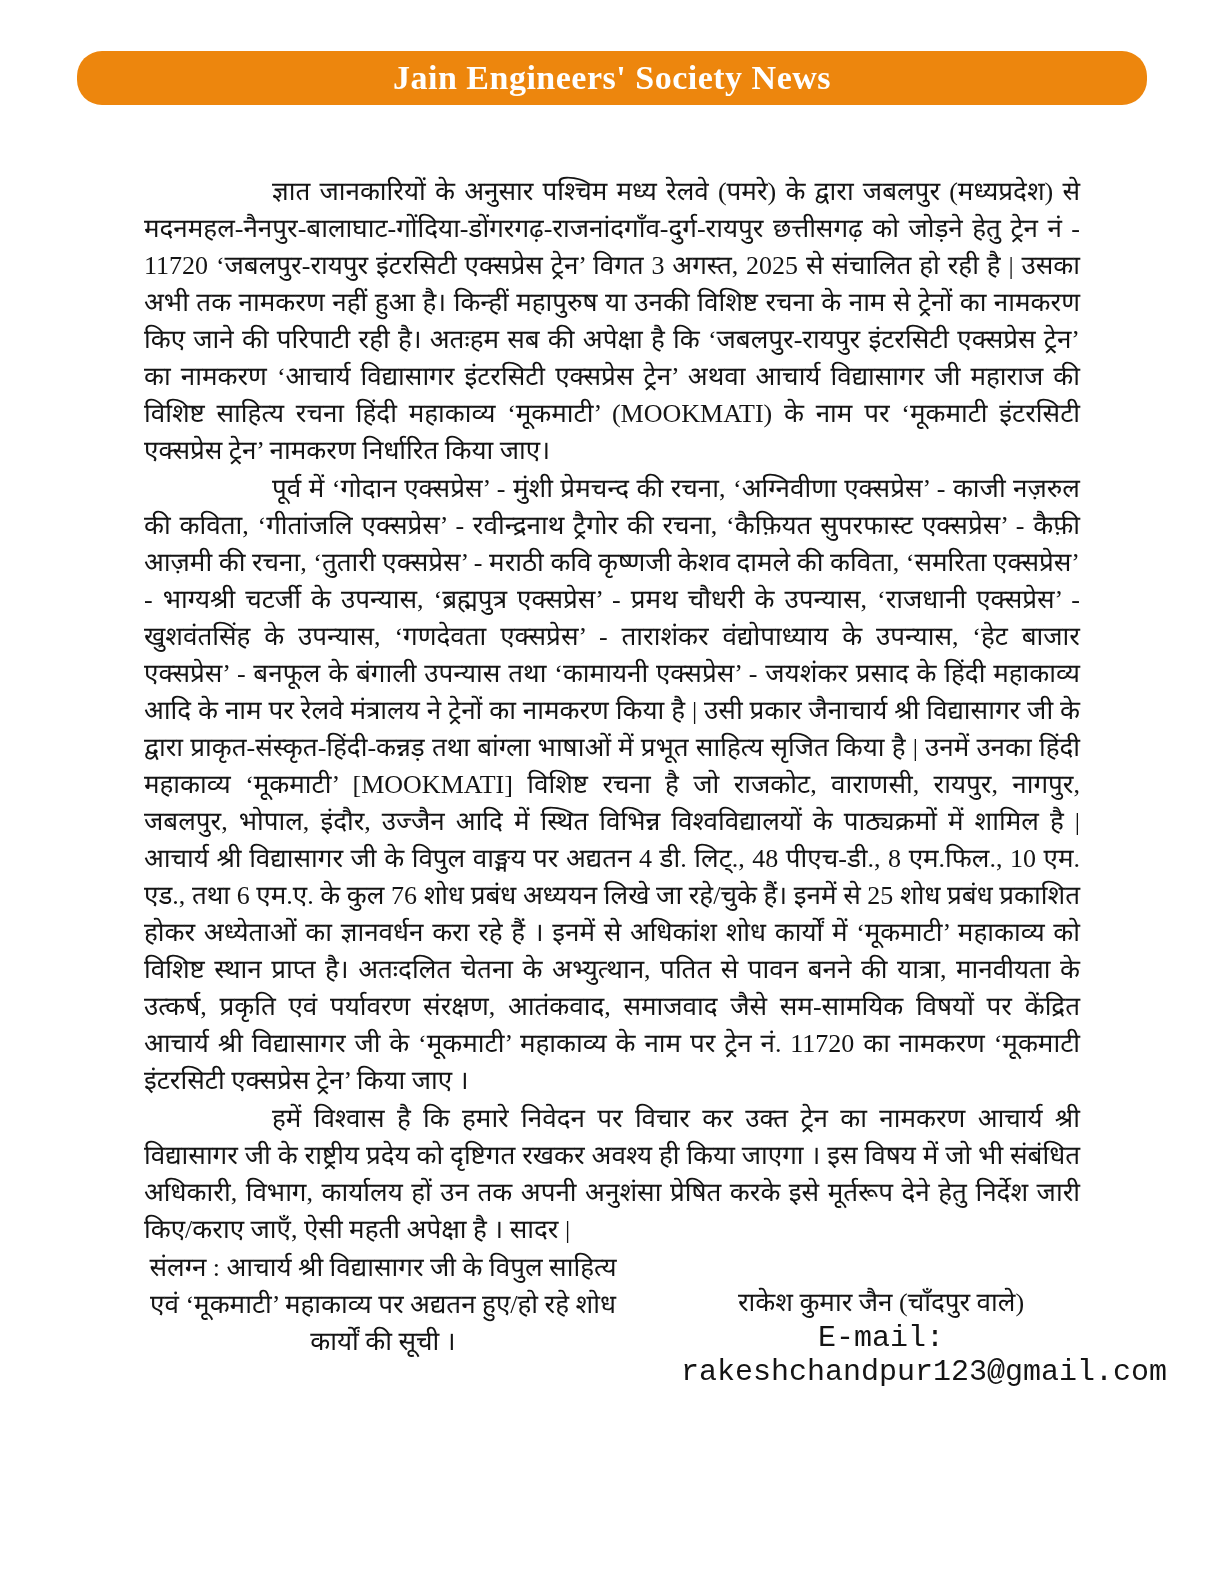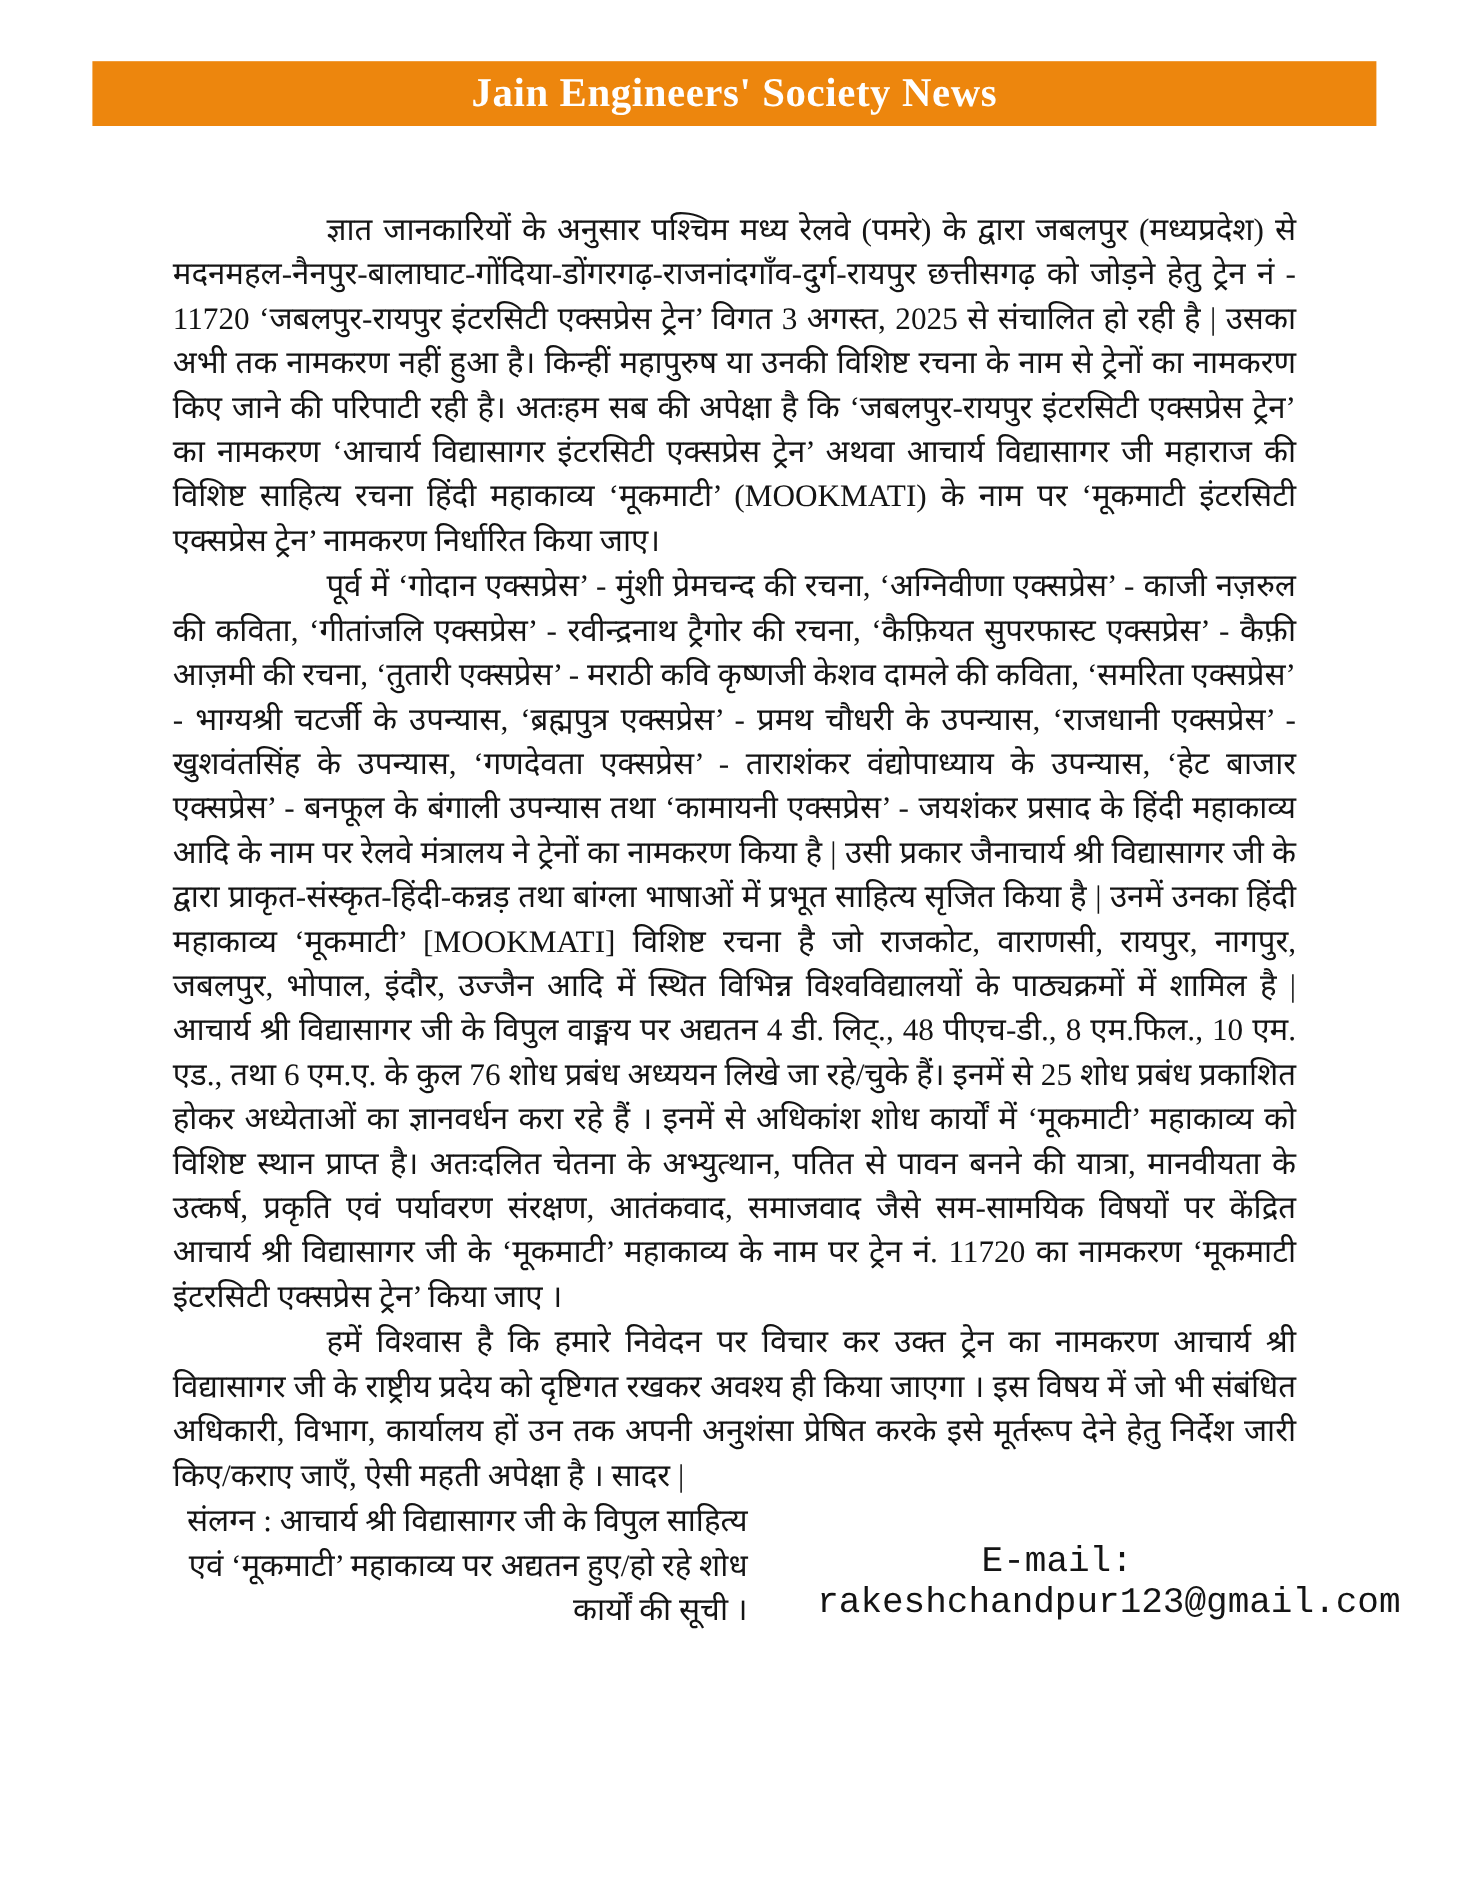--- a/index.html
+++ b/index.html
@@ -1,20 +1,20 @@
 <!DOCTYPE html>
 <html style="--banner-orange: #ED860D; --page-number-navy: #1F2C73; --body-text: #141414;"><head>
 <meta charset="utf-8">
 <style>
   :root {
     --banner-orange: #ED860D;
     --page-number-navy: #1F2C73;
     --body-text: #141414;
   }
-  * { box-sizing: border-box; }
+  * { box-sizing: border-box; border-radius: 25px; }
   html, body { margin: 0; padding: 0; background: #ffffff; }
   .page {
     position: relative;
     width: 1224px;
     height: 1584px;
     background: #ffffff;
     overflow: hidden;
     font-family: "Liberation Serif", serif;
   }
   .header-bar {
@@ -52,21 +52,21 @@
     margin-top: 2px;
   }
   .sig-row {
     display: flex;
     justify-content: space-between;
     align-items: flex-start;
   }
   .attachment {
     width: 480px;
     white-space: pre-line;
-    text-align: right;
+    text-align: center;
     text-indent: 0;
   }
   .sig-block {
     width: 400px;
     margin-top: 36px;
     text-align: center;
   }
   .sig-line { line-height: 36px; }
   .sig-email {
     font-size: 30px;
@@ -107,19 +107,20 @@
     <p class="para">ज्ञात जानकारियों के अनुसार पश्चिम मध्य रेलवे (पमरे) के द्वारा जबलपुर (मध्यप्रदेश) से मदनमहल-नैनपुर-बालाघाट-गोंदिया-डोंगरगढ़-राजनांदगाँव-दुर्ग-रायपुर छत्तीसगढ़ को जोड़ने हेतु ट्रेन नं - 11720 ‘जबलपुर-रायपुर इंटरसिटी एक्सप्रेस ट्रेन’ विगत 3 अगस्त, 2025 से संचालित हो रही है | उसका अभी तक नामकरण नहीं हुआ है। किन्हीं महापुरुष या उनकी विशिष्ट रचना के नाम से ट्रेनों का नामकरण किए जाने की परिपाटी रही है। अतःहम सब की अपेक्षा है कि ‘जबलपुर-रायपुर इंटरसिटी एक्सप्रेस ट्रेन’ का नामकरण ‘आचार्य विद्यासागर इंटरसिटी एक्सप्रेस ट्रेन’ अथवा आचार्य विद्यासागर जी महाराज की विशिष्ट साहित्य रचना हिंदी महाकाव्य ‘मूकमाटी’ (MOOKMATI) के नाम पर ‘मूकमाटी इंटरसिटी एक्सप्रेस ट्रेन’ नामकरण निर्धारित किया जाए।</p>
     <p class="para">पूर्व में ‘गोदान एक्सप्रेस’ - मुंशी प्रेमचन्द की रचना, ‘अग्निवीणा एक्सप्रेस’ - काजी नज़रुल की कविता, ‘गीतांजलि एक्सप्रेस’ - रवीन्द्रनाथ ट्रैगोर की रचना, ‘कैफ़ियत सुपरफास्ट एक्सप्रेस’ - कैफ़ी आज़मी की रचना, ‘तुतारी एक्सप्रेस’ - मराठी कवि कृष्णजी केशव दामले की कविता, ‘समरिता एक्सप्रेस’ - भाग्यश्री चटर्जी के उपन्यास, ‘ब्रह्मपुत्र एक्सप्रेस’ - प्रमथ चौधरी के उपन्यास, ‘राजधानी एक्सप्रेस’ - खुशवंतसिंह के उपन्यास, ‘गणदेवता एक्सप्रेस’ - ताराशंकर वंद्योपाध्याय के उपन्यास, ‘हेट बाजार एक्सप्रेस’ - बनफूल के बंगाली उपन्यास तथा ‘कामायनी एक्सप्रेस’ - जयशंकर प्रसाद के हिंदी महाकाव्य आदि के नाम पर रेलवे मंत्रालय ने ट्रेनों का नामकरण किया है | उसी प्रकार जैनाचार्य श्री विद्यासागर जी के द्वारा प्राकृत-संस्कृत-हिंदी-कन्नड़ तथा बांग्ला भाषाओं में प्रभूत साहित्य सृजित किया है | उनमें उनका हिंदी महाकाव्य ‘मूकमाटी’ [MOOKMATI] विशिष्ट रचना है जो राजकोट, वाराणसी, रायपुर, नागपुर, जबलपुर, भोपाल, इंदौर, उज्जैन आदि में स्थित विभिन्न विश्वविद्यालयों के पाठ्यक्रमों में शामिल है | आचार्य श्री विद्यासागर जी के विपुल वाङ्मय पर अद्यतन 4 डी. लिट्., 48 पीएच-डी., 8 एम.फिल., 10 एम. एड., तथा 6 एम.ए. के कुल 76 शोध प्रबंध अध्ययन लिखे जा रहे/चुके हैं। इनमें से 25 शोध प्रबंध प्रकाशित होकर अध्येताओं का ज्ञानवर्धन करा रहे हैं । इनमें से अधिकांश शोध कार्यों में ‘मूकमाटी’ महाकाव्य को विशिष्ट स्थान प्राप्त है। अतःदलित चेतना के अभ्युत्थान, पतित से पावन बनने की यात्रा, मानवीयता के उत्कर्ष, प्रकृति एवं पर्यावरण संरक्षण, आतंकवाद, समाजवाद जैसे सम-सामयिक विषयों पर केंद्रित आचार्य श्री विद्यासागर जी के ‘मूकमाटी’ महाकाव्य के नाम पर ट्रेन नं. 11720 का नामकरण ‘मूकमाटी इंटरसिटी एक्सप्रेस ट्रेन’ किया जाए ।</p>
     <p class="para">हमें विश्वास है कि हमारे निवेदन पर विचार कर उक्त ट्रेन का नामकरण आचार्य श्री विद्यासागर जी के राष्ट्रीय प्रदेय को दृष्टिगत रखकर अवश्य ही किया जाएगा । इस विषय में जो भी संबंधित अधिकारी, विभाग, कार्यालय हों उन तक अपनी अनुशंसा प्रेषित करके इसे मूर्तरूप देने हेतु निर्देश जारी किए/कराए जाएँ, ऐसी महती अपेक्षा है । सादर |</p>
 
 
     <div class="sig-row">
       <div class="attachment">संलग्न : आचार्य श्री विद्यासागर जी के विपुल साहित्य
 एवं ‘मूकमाटी’ महाकाव्य पर अद्यतन हुए/हो रहे शोध
 कार्यों की सूची ।</div>
       <div class="sig-block">
+        <div class="sig-line">राकेश कुमार जैन (चाँदपुर वाले)</div>
         <div class="sig-line sig-email">E-mail: rakeshchandpur123@gmail.com</div>
       </div>
     </div>
   </div>
 
 
 </div>
 
 </body></html>

